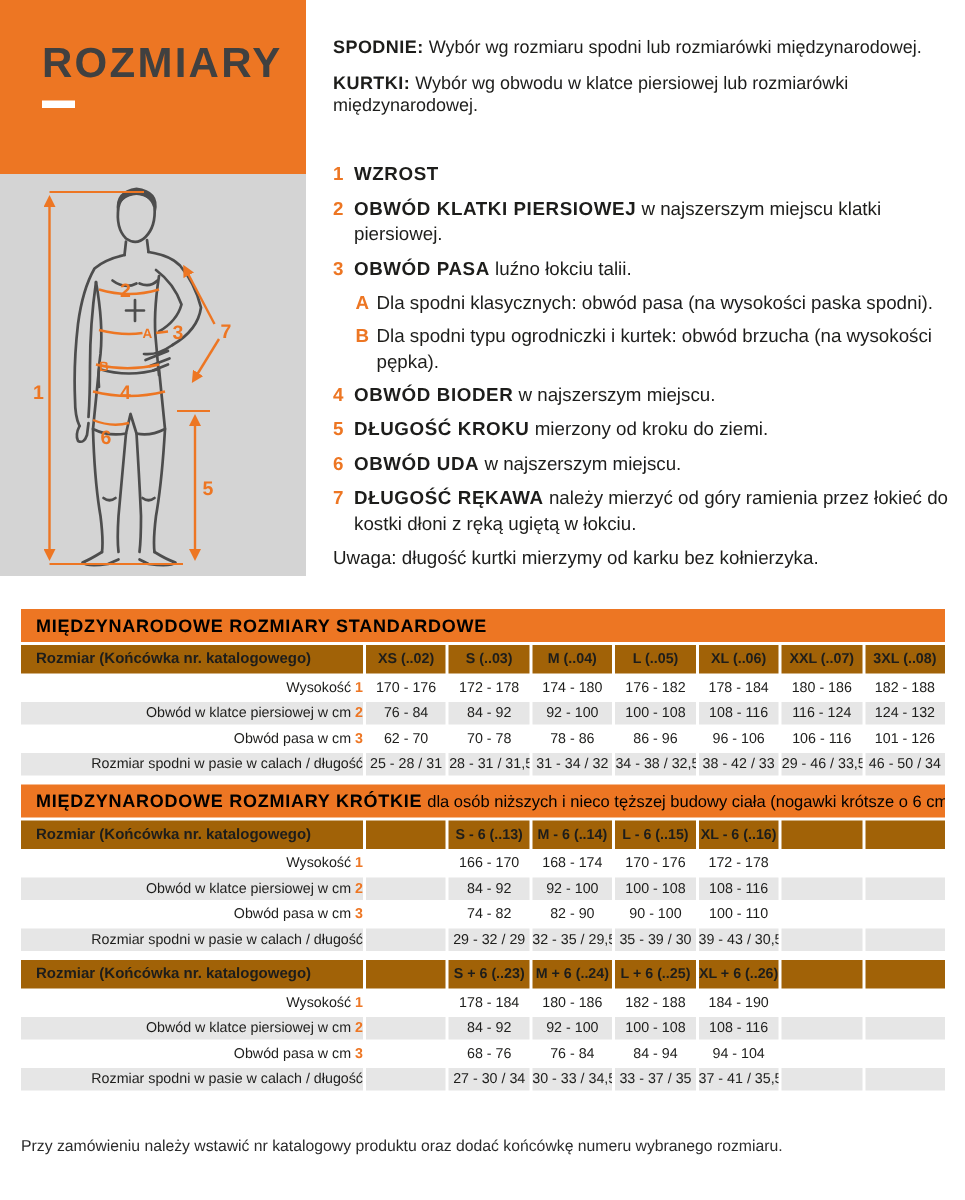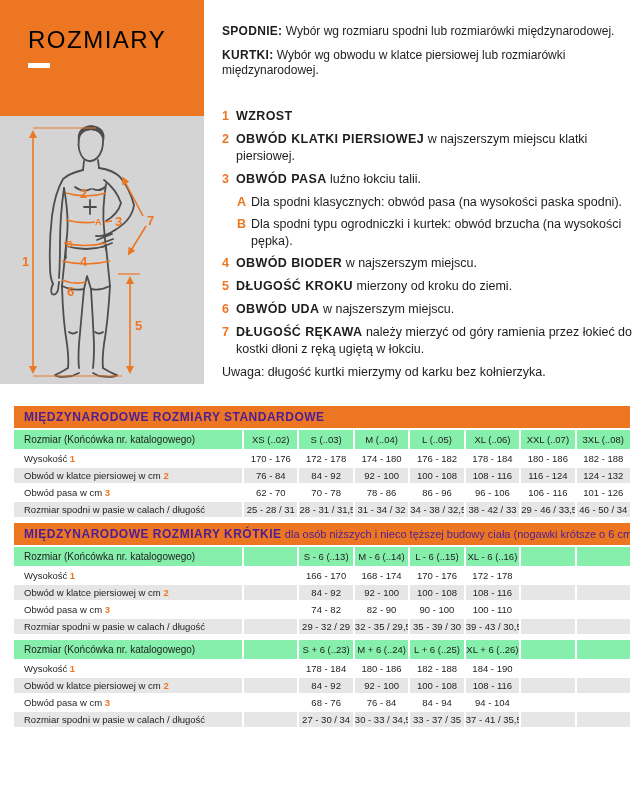--- a/index.html
+++ b/index.html
@@ -2,21 +2,21 @@
 <html><head>
 <meta charset="utf-8">
 <style>
   *{margin:0;padding:0;box-sizing:border-box}
   html,body{background:#fff}
   body{font-family:"Liberation Sans","DejaVu Sans",sans-serif;color:#1d1d1b}
   .page{position:relative;width:643px;height:800px;background:#fff;overflow:hidden}
 
   
   .brand{position:absolute;left:0;top:0;width:204px;height:116px;background:#ED7623;padding:26px 0 0 28px}
-  .brand h1{color:#000000;font-size:24px;font-weight:normal;letter-spacing:1.5px}
+  .brand h1{color:#404040;font-size:28px;font-weight:bold;letter-spacing:1.5px}
   .dash{width:22px;height:5px;background:#fff;margin-top:9px}
 
   
   .intro{position:absolute;left:222px;top:24px;width:414px;font-size:12px;line-height:1.25}
   .intro p{margin-bottom:9px}
   .intro strong{letter-spacing:.3px}
 
   
   .figure-box{position:absolute;left:0;top:116px;width:204px;height:268px;background:#D4D4D4}
 
@@ -25,28 +25,28 @@
   .m-item{display:flex;margin-bottom:6px}
   .m-sub{margin-left:15px;margin-bottom:5px}
   .m-num{flex:0 0 14px;color:#ED7623;font-weight:bold}
   .m-body{flex:1}
   .m-term{letter-spacing:.4px}
   .m-note{margin-top:1px}
 
   
   #tables{position:absolute;left:14px;top:406px;width:616px}
   .size-table{margin-bottom:6px}
-  .t-bar{height:22px;line-height:22px;background:#ED7623;color:#4c1d95;padding-left:10px;font-size:12px;margin-bottom:2px;white-space:nowrap;overflow:hidden}
+  .t-bar{height:22px;line-height:22px;background:#ED7623;color:#000000;padding-left:10px;font-size:12px;margin-bottom:2px;white-space:nowrap;overflow:hidden}
   .t-bar .t-title{letter-spacing:.5px}
   .t-bar .t-sub{font-size:11px}
   .t-grid{display:grid;grid-template-columns:228px repeat(7,1fr);gap:2px;background:#fff}
-  .th{background:#86efac;font-weight:normal;font-size:9.5px;height:19px;line-height:19px;text-align:center;white-space:nowrap;overflow:hidden}
+  .th{background:#a16207;font-weight:bold;font-size:9.5px;height:19px;line-height:19px;text-align:center;white-space:nowrap;overflow:hidden}
   .th-label{text-align:left;padding-left:10px;font-size:10px}
   .td{height:15px;line-height:15px;font-size:9.5px;text-align:center;background:#fff;white-space:nowrap;overflow:hidden}
-  .td-label{text-align:left;padding-left:10px}
+  .td-label{text-align:right;padding-left:10px}
   .odd{background:#E6E6E6}
   .onum{color:#ED7623;font-weight:bold}
 
   
   .footer{position:absolute;left:14px;top:757px;width:620px;font-size:10.5px;line-height:14px;color:#2b2b2b}
 </style>
 </head>
 <body>
 
 <div class="page">
@@ -292,15 +292,16 @@
           <div class="td odd">30 - 33 / 34,5</div>
           <div class="td odd">33 - 37 / 35</div>
           <div class="td odd">37 - 41 / 35,5</div>
           <div class="td odd"></div>
           <div class="td odd"></div>
         </div>
       </div>
     </div>
 
   <div class="footer">
+    <p>Przy zamówieniu należy wstawić nr katalogowy produktu oraz dodać końcówkę numeru wybranego rozmiaru.</p>
   </div>
 
 </div>
 
 </body></html>

